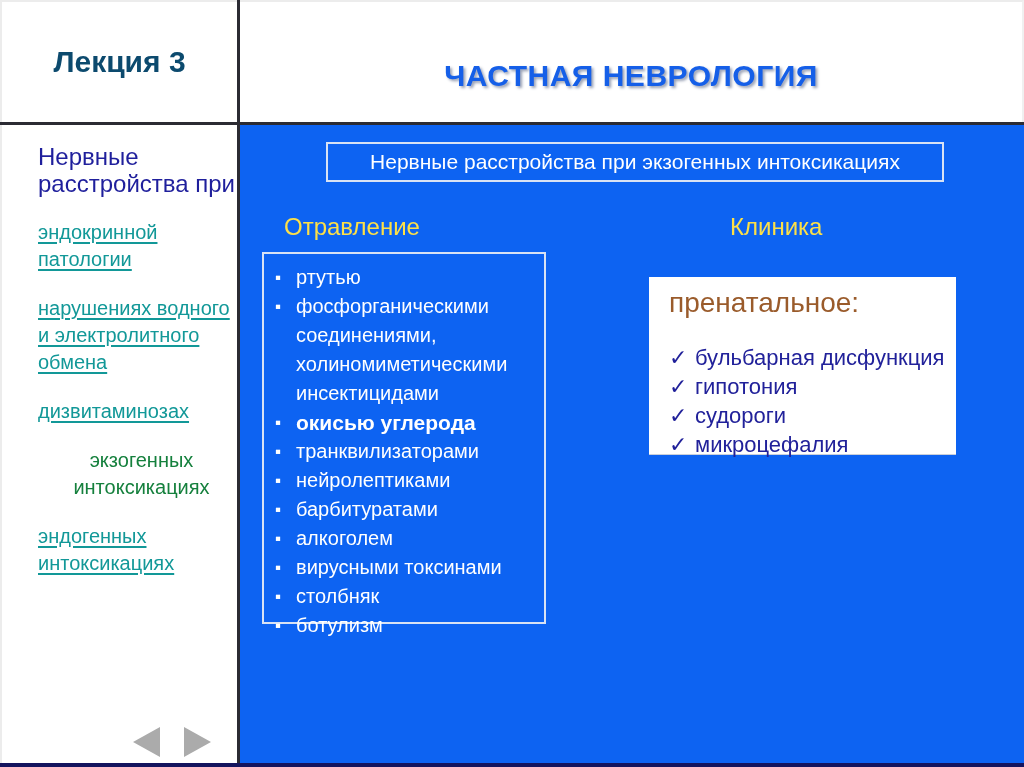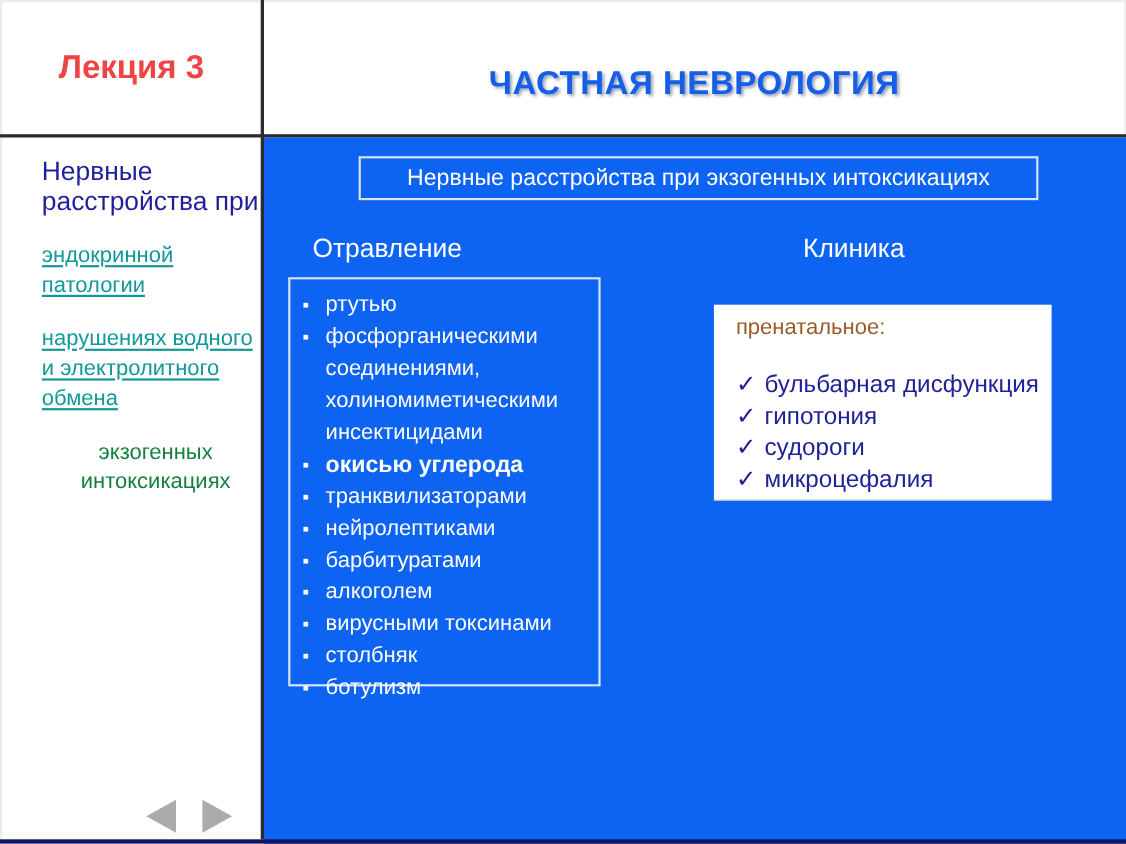--- a/index.html
+++ b/index.html
@@ -7,21 +7,21 @@
   body {
     position:relative; background:#ffffff; overflow:hidden;
     font-family:"Liberation Sans", sans-serif;
   }
   
   .cell-lecture {
     position:absolute; left:0; top:0; width:237px; height:122px;
     background:#ffffff; display:flex; align-items:center; justify-content:center;
     border-top:2px solid #ececec; border-left:2px solid #ececec;
   }
-  .cell-lecture .lecture-text { color:#ef4444; font-size:30px; font-weight:bold; }
+  .cell-lecture .lecture-text { color:#0c4a6e; font-size:30px; font-weight:bold; }
   .cell-title {
     position:absolute; left:240px; top:0; width:784px; height:150px;
     background:#ffffff; display:flex; align-items:center; justify-content:center;
     border-top:2px solid #ececec; border-right:2px solid #f0f0f0;
   }
   .cell-title .title-text {
     color:#155fe8; font-size:30px; font-weight:bold;
     text-shadow:2px 2px 3px #98a0b4; letter-spacing:0.5px;
   }
   
@@ -36,39 +36,39 @@
   .sidebar-heading { color:#1f1f9c; font-size:24px; line-height:27px; margin-bottom:22px; }
   .sidebar-item { font-size:20px; line-height:27px; margin-bottom:22px; cursor:pointer; }
   .sidebar-item.link { color:#129898; text-decoration:underline; text-underline-offset:3px; }
   .sidebar-item.current { color:#15803d; text-decoration:none;text-align:center; }
   
   .main { position:absolute; left:240px; top:125px; width:784px; height:746px; background:#0d63f2; }
   .banner {
     position:absolute; left:86px; top:17px; width:618px; height:40px;
     border:2px solid #d8e2f4; color:#ffffff; font-size:21px; line-height:36px; text-align:center;
   }
-  .col-label { position:absolute; top:88px; color:#ffffff; font-size:24px; }
+  .col-label { position:absolute; top:88px; color:#fde047; font-size:24px; }
   .col-label.left { left:44px; }
   .col-label.right { left:490px; }
   .poison-box {
     position:absolute; left:22px; top:127px; width:284px; height:372px;
     border:2px solid #d8e2f4; padding:9px 4px 8px 8px;
   }
   .poison-box ul { list-style:none; }
   .poison-box li {
     position:relative; padding-left:24px; color:#ffffff;
     font-size:20px; line-height:29px;
   }
   .poison-box li .bullet { position:absolute; left:3px; top:0; font-size:17px; }
   .poison-box li.bold { font-weight:bold; font-size:21px; }
   .clinic-box {
     position:absolute; left:409px; top:152px; width:307px; height:178px;
     background:#ffffff; padding:10px 10px 0 20px; border-bottom:1px solid #c9cfda;
   }
-  .clinic-heading { color:#9a5b2b; font-size:20px; margin-bottom:24px; }
+  .clinic-heading { color:#9a5b2b; font-size:28px; margin-bottom:24px; }
   .clinic-item { display:flex; color:#21219a; font-size:22px; line-height:29px; }
   .clinic-item .check { width:26px; flex:0 0 26px; }
   
   .arrow { position:absolute; width:0; height:0; cursor:pointer; }
   .arrow-prev {
     left:133px; top:727px;
     border-top:15px solid transparent; border-bottom:15px solid transparent;
     border-right:27px solid #ababab;
   }
   .arrow-next {
@@ -86,21 +86,23 @@
 <div class="cell-title">
   <span class="title-text">ЧАСТНАЯ НЕВРОЛОГИЯ</span>
 </div>
 <div class="h-divider"></div>
 <div class="v-divider"></div>
 
 <div class="sidebar">
   <div class="sidebar-heading">Нервные расстройства при:</div>
   <div class="sidebar-item link">эндокринной патологии</div>
   <div class="sidebar-item link">нарушениях водного и электролитного обмена</div>
+  <div class="sidebar-item link">дизвитаминозах</div>
   <div class="sidebar-item current">экзогенных интоксикациях</div>
+  <div class="sidebar-item link">эндогенных интоксикациях</div>
 </div>
 
 <div class="main">
   <div class="banner">Нервные расстройства при экзогенных интоксикациях</div>
   <div class="col-label left">Отравление</div>
   <div class="col-label right">Клиника</div>
 
   <div class="poison-box">
     <ul>
       <li><span class="bullet">▪</span><span>ртутью</span></li>

